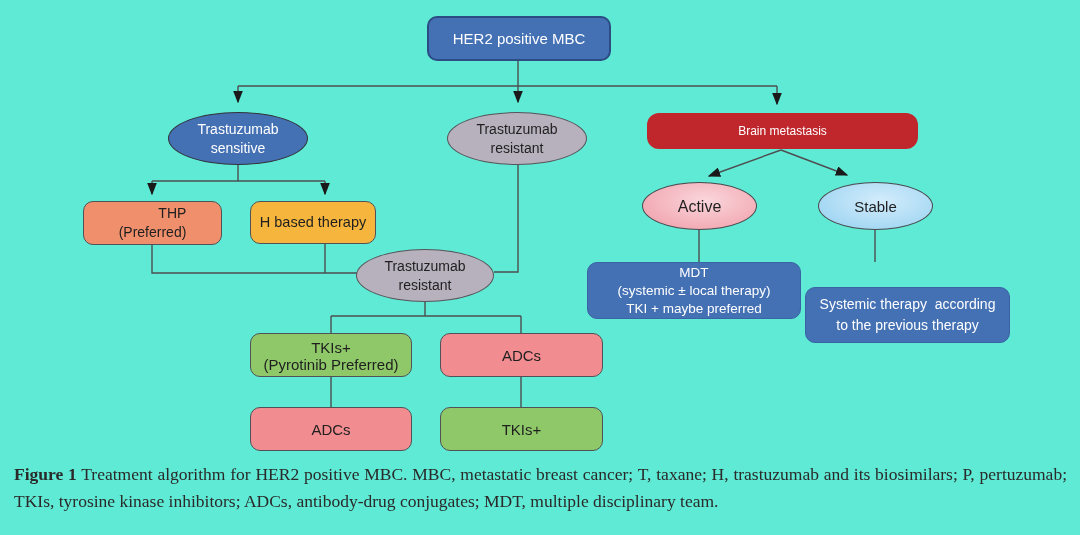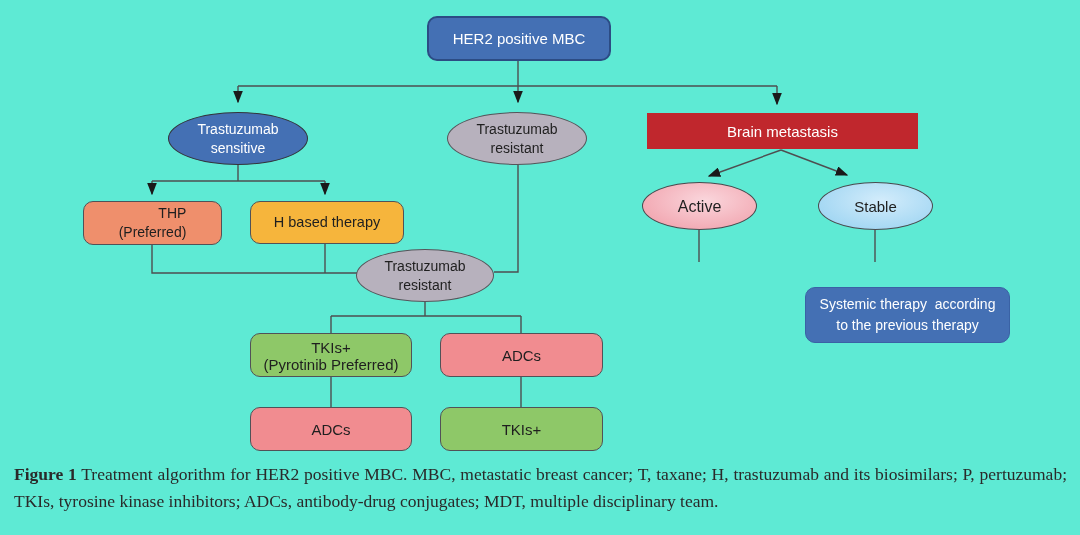--- a/index.html
+++ b/index.html
@@ -19,21 +19,21 @@
     position:absolute; display:flex; align-items:center; justify-content:center;
     text-align:center; white-space:pre-line; box-sizing:border-box;
     color:var(--text-dark); line-height:19px; font-size:14px;
   }
   .rbox{border-radius:10px; border:1.5px solid var(--node-border);}
   .ellipse{border-radius:50%; border:1.5px solid #33343a;}
   .n-root{background:var(--blue); border:2px solid var(--blue-border); border-radius:10px;
           color:#ffffff; font-size:15px;}
   .n-blue-ellipse{background:var(--blue); color:#ffffff;}
   .n-gray-ellipse{background:var(--gray); border-color:#54555a;}
-  .n-red{background:var(--red); color:#ffffff; font-size:15px; border:none; border-radius:0;}
+  .n-red{background:var(--red); color:#ffffff; font-size:12px; border:none; border-radius:12px;}
   .n-salmon{background:var(--salmon);text-align:right;}
   .n-amber{background:var(--amber); font-size:14.5px;}
   .n-green{background:var(--green); font-size:15px;}
   .n-pink{background:var(--pink); font-size:15px;}
   .n-active{background:radial-gradient(ellipse at 55% 38%, var(--active-pink-light) 0%, var(--active-pink) 75%);
             border-color:#4a4a4e; font-size:16px;}
   .n-stable{background:radial-gradient(ellipse at 55% 38%, var(--stable-blue-light) 0%, var(--stable-blue) 75%);
             border-color:#4a4a4e; font-size:15px;}
   .n-bluebox{background:var(--blue); border:1px solid #3a62a5; border-radius:10px; color:#ffffff;}
   .n-mdt{font-size:13.5px; line-height:18px;}
@@ -98,39 +98,42 @@
 sensitive</div>
 
   <div class="node ellipse n-gray-ellipse" style="left:447px; top:112px; width:140px; height:53px;">Trastuzumab
 resistant</div>
 
   <div class="node n-red" style="left:647px; top:113px; width:271px; height:36px;">Brain metastasis</div>
 
   <div class="node rbox n-salmon" style="left:83px; top:201px; width:139px; height:44px;">THP
 (Preferred)</div>
 
-  <div class="node rbox n-amber" style="left:250px; top:201px; width:154px; height:43px;">H based therapy</div>
+  <div class="node rbox n-amber" style="left:250px; top:201px; width:126px; height:43px;">H based therapy</div>
 
   <div class="node ellipse n-gray-ellipse" style="left:356px; top:249px; width:138px; height:53px;">Trastuzumab
 resistant</div>
 
   <div class="node rbox n-green stack" style="left:250px; top:333px; width:162px; height:44px;">
     <span class="t-main">TKIs+</span>
     <span class="t-sub">(Pyrotinib Preferred)</span>
   </div>
 
   <div class="node rbox n-pink" style="left:440px; top:333px; width:163px; height:44px;">ADCs</div>
 
   <div class="node rbox n-pink" style="left:250px; top:407px; width:162px; height:44px;">ADCs</div>
 
   <div class="node rbox n-green" style="left:440px; top:407px; width:163px; height:44px;">TKIs+</div>
 
   <div class="node ellipse n-active" style="left:642px; top:182px; width:115px; height:48px;">Active</div>
 
   <div class="node ellipse n-stable" style="left:818px; top:182px; width:115px; height:48px;">Stable</div>
 
+  <div class="node n-bluebox n-mdt" style="left:587px; top:262px; width:214px; height:57px;">MDT
+(systemic ± local therapy)
+TKI + maybe preferred</div>
 
   <div class="node n-bluebox n-systemic" style="left:805px; top:262px; width:205px; height:56px;margin-top:25px;">Systemic therapy  according
 to the previous therapy</div>
 
   <p class="caption"><b>Figure 1</b><span> Treatment algorithm for HER2 positive MBC. MBC, metastatic breast cancer; T, taxane; H, trastuzumab and its biosimilars; P, pertuzumab; TKIs, tyrosine kinase inhibitors; ADCs, antibody-drug conjugates; MDT, multiple disciplinary team.</span></p>
 
 </div>
 
 </body></html>

